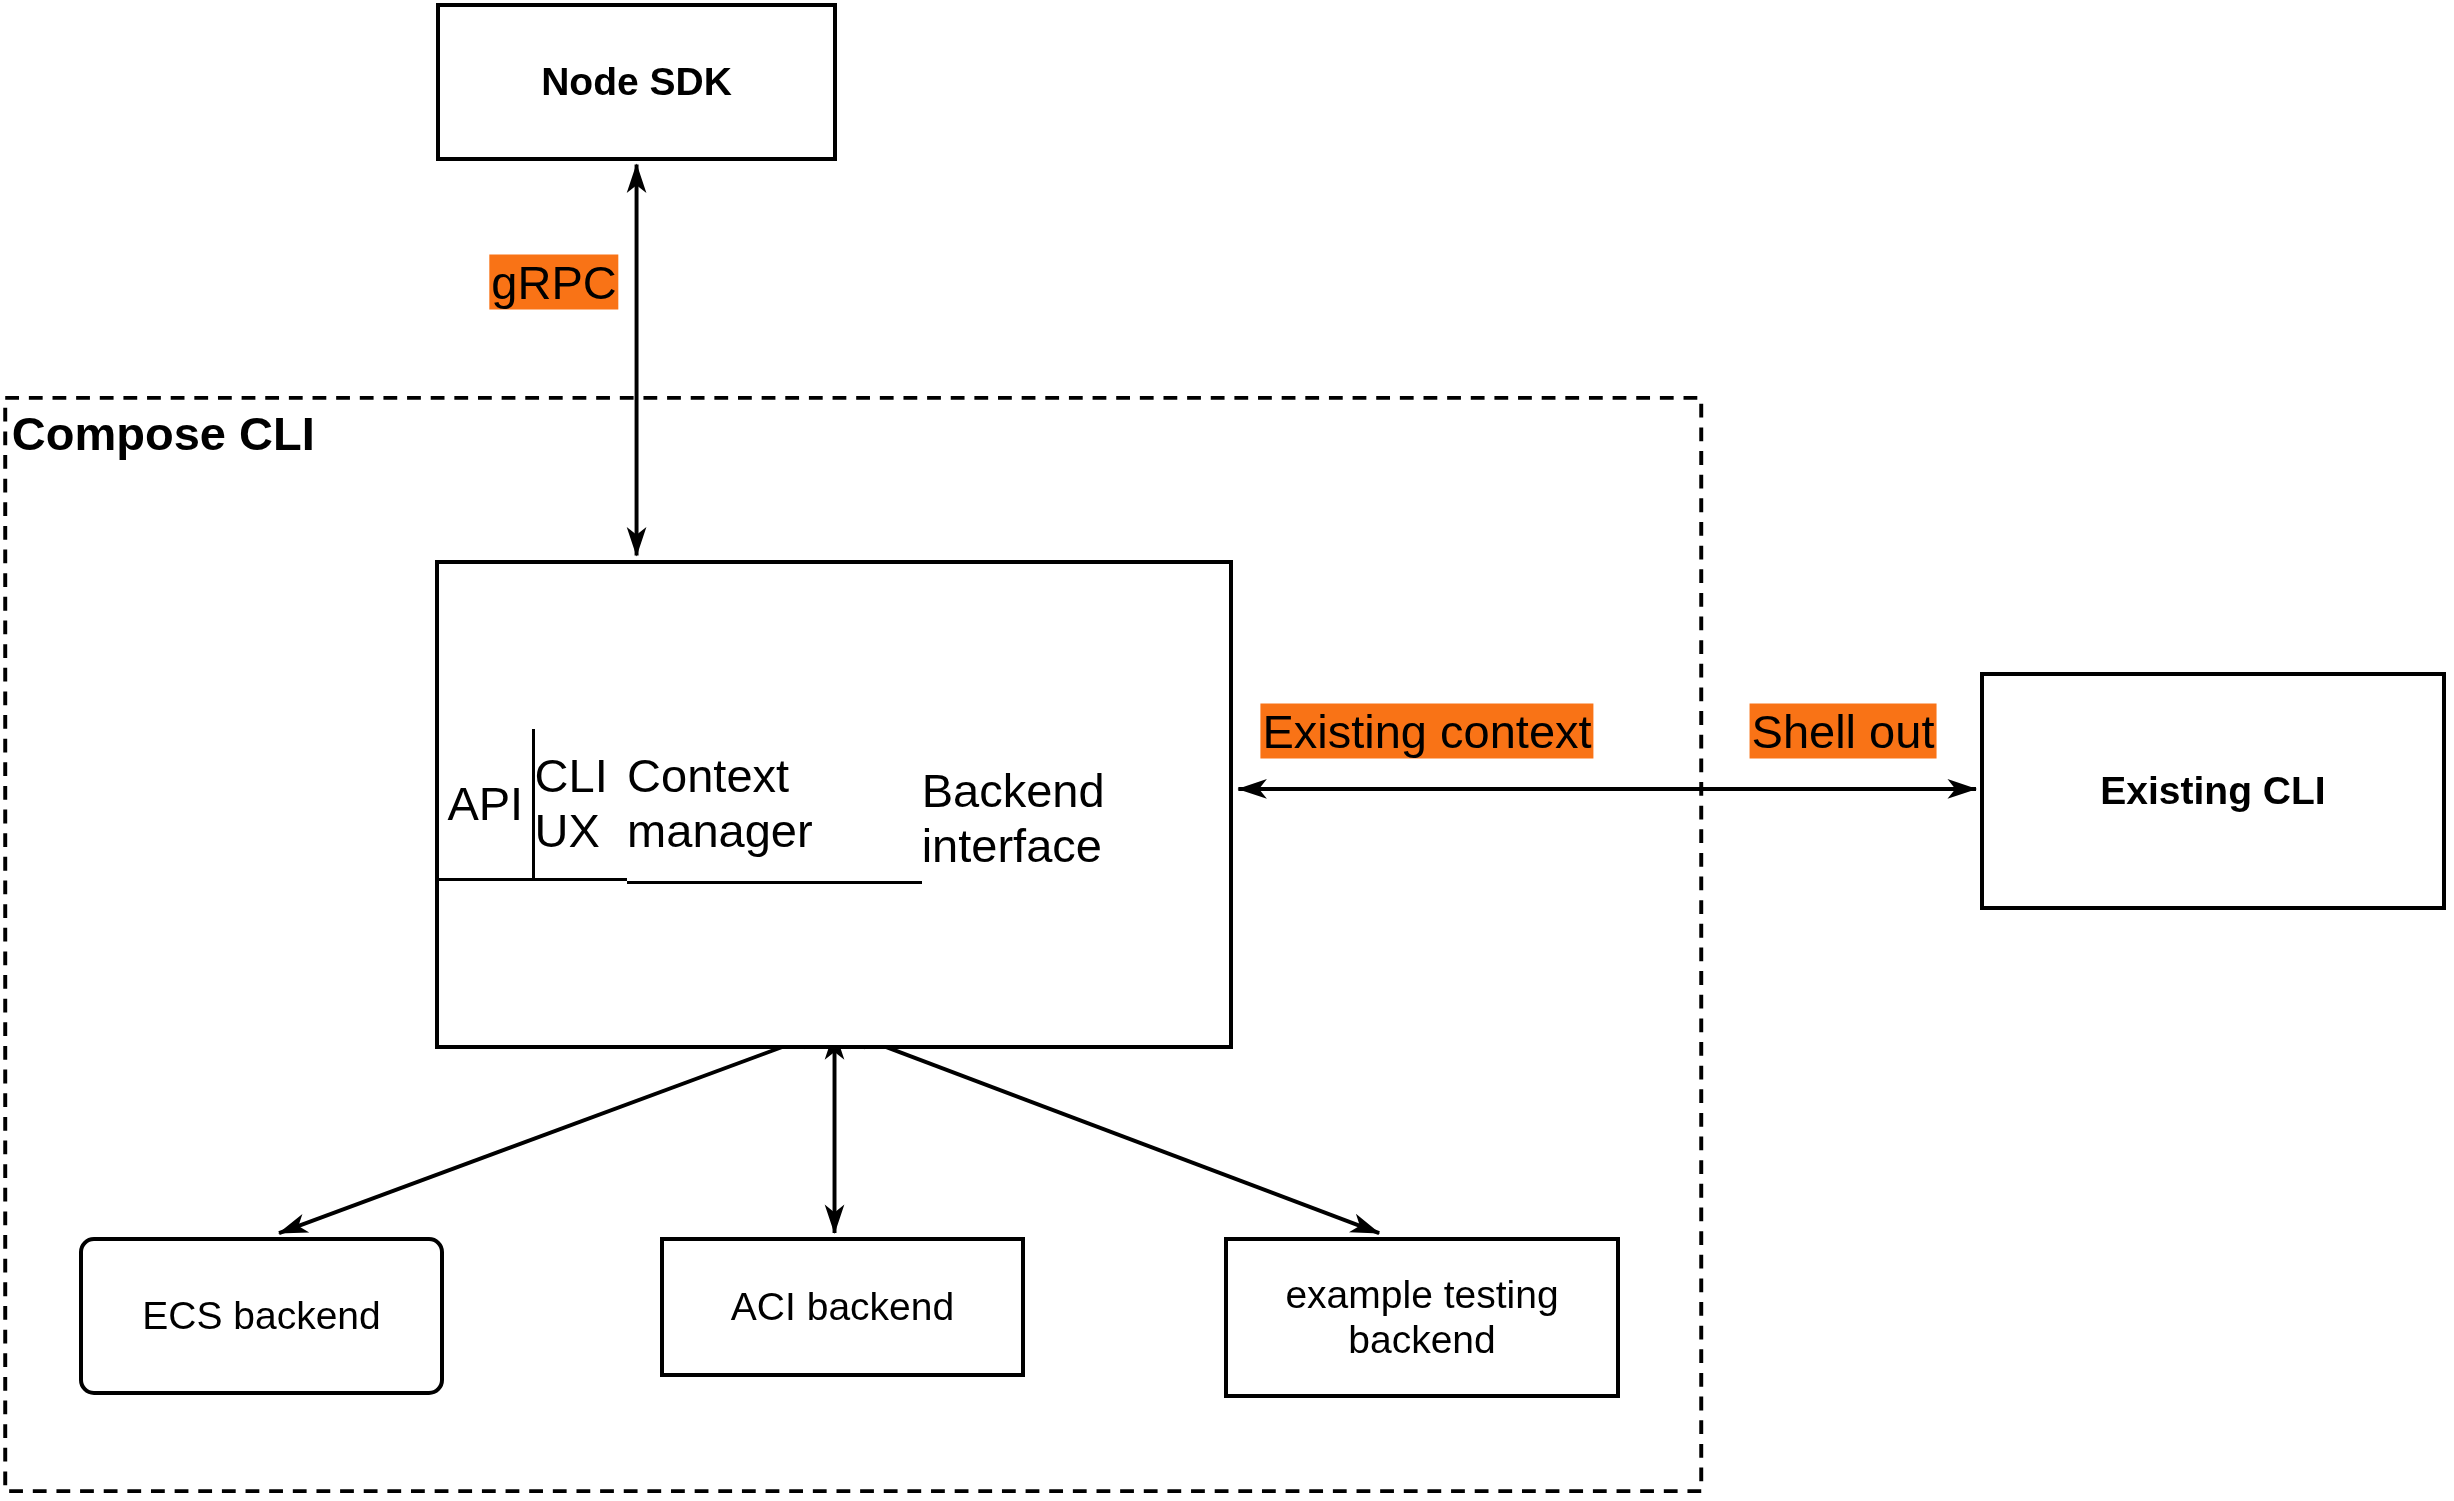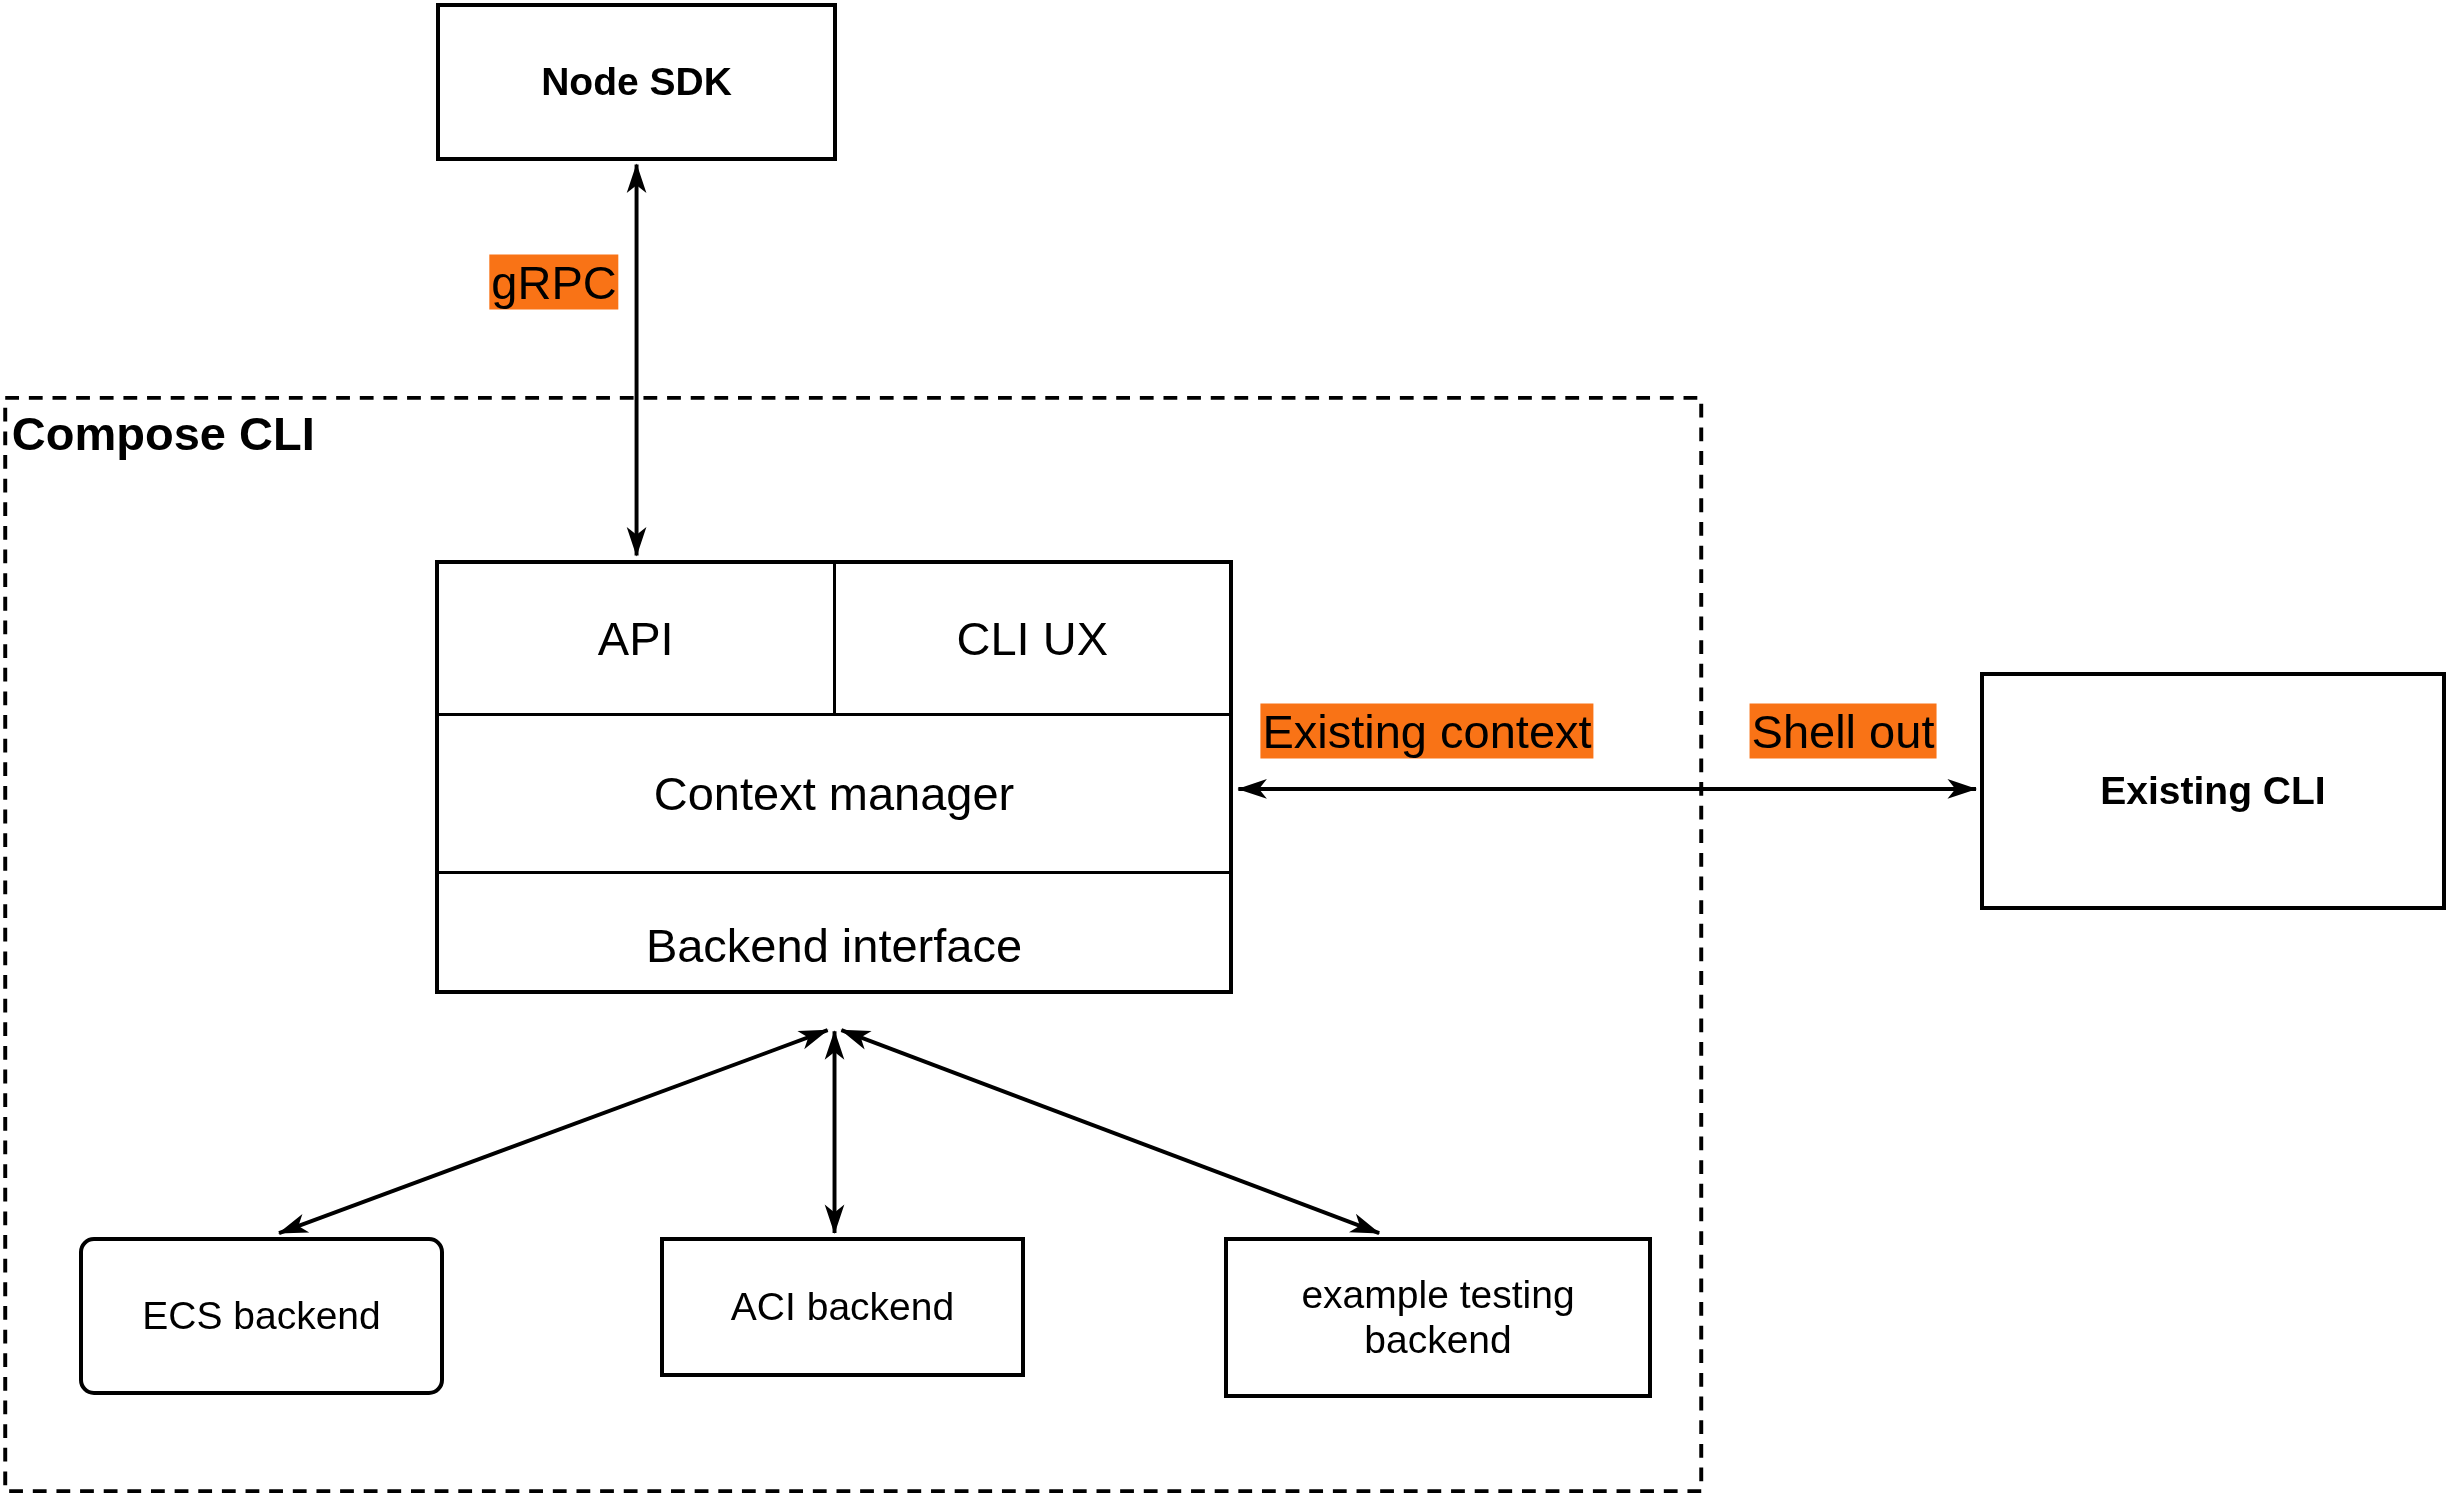--- a/index.html
+++ b/index.html
@@ -34,34 +34,35 @@
     text-align: center;
     font-size: 39px;
     line-height: 1.15;
   }
   .box.bold { font-weight: bold; }
 
   .node-sdk      { left: 436px;  top: 3px;    width: 401px; height: 158px; }
   .existing-cli  { left: 1980px; top: 672px;  width: 466px; height: 238px; }
   .ecs-backend   { left: 79px;   top: 1237px; width: 365px; height: 158px; border-radius: 15px; }
   .aci-backend   { left: 660px;  top: 1237px; width: 365px; height: 140px; }
-  .example-backend { left: 1224px; top: 1237px; width: 428px; height: 161px; padding: 0 3.9px; }
+  .example-backend { left: 1224px; top: 1237px; width: 396px; height: 161px; padding: 0 3.9px; }
 
   .stack {
     position: absolute;
     left: 435px;
     top: 560px;
     width: 798px;
-    height: 434px;
+    height: 489px;
     box-sizing: border-box;
     border: 4.9px solid #000000;
     background: #ffffff;
     display: flex;
-    flex-direction: column;
+    flex-direction: row;
     font-size: 47px;
+    align-items: center;
   }
   .stack .row-top {
     display: flex;
     flex-direction: row;
     height: 149px;
     border-bottom: 3.9px solid #000000;
   }
   .stack .cell {
     flex: 1 1 0;
     display: flex;

